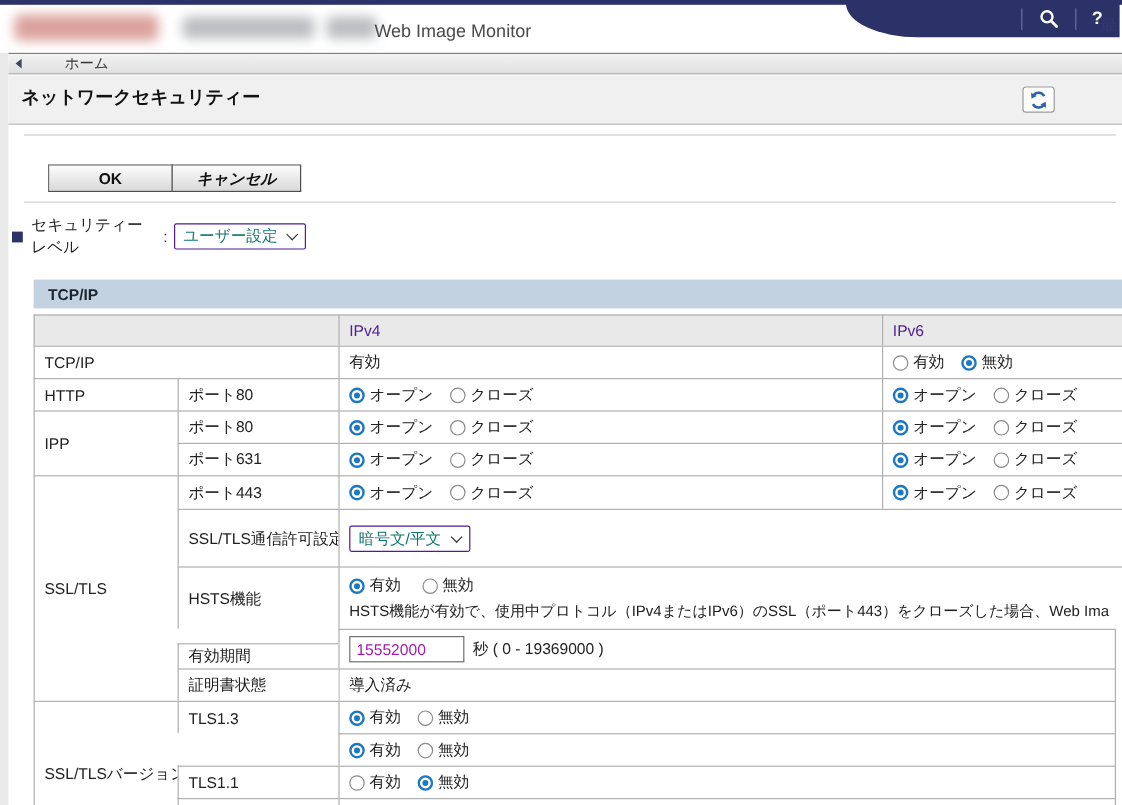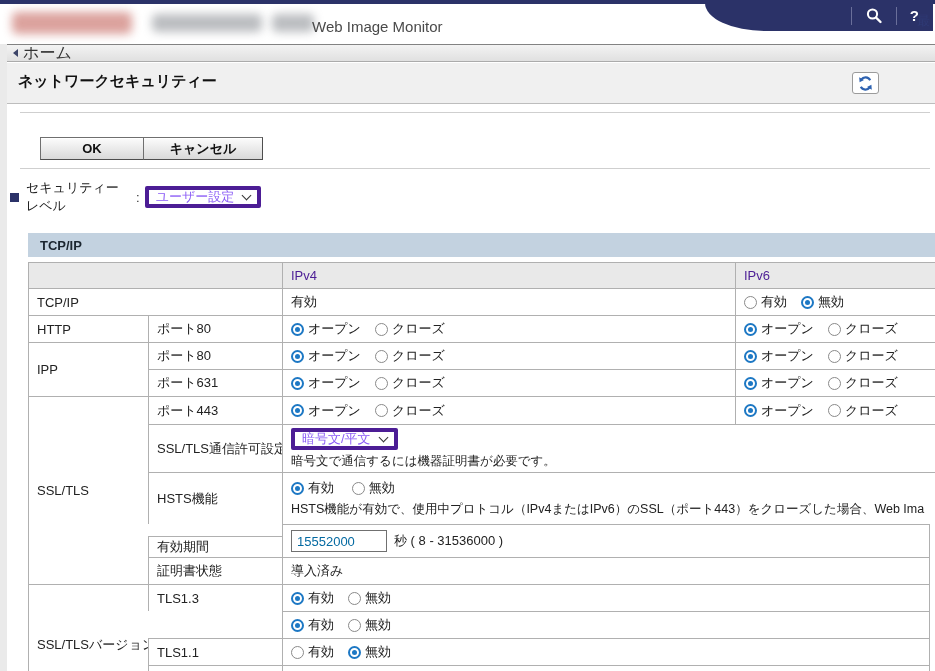--- a/index.html
+++ b/index.html
@@ -17,46 +17,46 @@
           border-bottom-left-radius:60px 28px;display:flex;align-items:center;justify-content:flex-end;
           gap:13px;padding-right:14px;box-sizing:border-box;}
   .vsep{width:1px;height:18px;background:#6a6f9a;}
   .help-q{color:#fff;font-size:15px;font-weight:bold;line-height:1;}
 
   
   .crumbbar{position:absolute;left:7px;top:44px;width:928px;height:18px;
             background:linear-gradient(#f3f3f3,#e0e0e0);border-top:1px solid #828282;border-bottom:1px solid #ababab;
             display:flex;align-items:center;gap:5px;padding-left:6px;box-sizing:border-box;}
   .tri-left{width:0;height:0;border-right:5px solid #3c4468;border-top:4px solid transparent;border-bottom:4px solid transparent;}
-  .crumb-link{font-size:16px;color:#333;}
+  .crumb-link{font-size:12px;color:#333;margin-left:31px;}
   .titlebar{position:absolute;left:7px;top:63px;width:928px;height:40px;background:#f0f0f0;border-bottom:1px solid #bdbdbd;}
   .page-title{position:absolute;left:11px;top:9px;font-size:15px;font-weight:bold;color:#111;}
   .refresh-box{position:absolute;left:845px;top:9px;width:27px;height:22px;background:#fff;border:1px solid #9b9b9b;border-radius:3px;
                display:flex;align-items:center;justify-content:center;box-sizing:border-box;}
   .refresh-label{position:absolute;left:917px;top:12px;font-size:13px;color:#2f3a75;white-space:nowrap;}
   .leftstrip{position:absolute;left:0;top:44px;width:7px;height:627px;background:#eaeaea;}
 
   .hr{position:absolute;left:20px;width:910px;height:0;border-top:1px solid #cfcfcf;}
 
   
   .btnrow{position:absolute;left:20px;top:137px;display:flex;margin-left:20px;}
   .btn{height:23px;box-sizing:border-box;border:1px solid #6f6f6f;border-bottom-color:#4e4e4e;border-right-color:#4e4e4e;
        background:linear-gradient(#fcfcfc,#d9d9d9);font-family:"Liberation Sans",sans-serif;
        font-size:13px;font-weight:bold;color:#111;display:flex;align-items:center;justify-content:center;
        box-shadow:inset 0 1px 0 #fff;}
   .btn.ok{width:104px;}
-  .btn.cancel{width:120px;margin-left:-1px;}
+  .btn.cancel{width:108px;margin-left:-1px;font-style:italic;}
 
   
   .seclevel{position:absolute;left:10px;top:185px;height:24px;display:flex;align-items:center;font-size:13px;color:#222;}
   .sqbullet{width:9px;height:9px;background:#2b3268;margin-right:7px;}
   .seclabel{width:102px;}
   .colon{margin:0 5px 0 8px;color:#333;}
-  .select{display:inline-flex;align-items:center;gap:9px;border:4px solid #4c1d95;border-radius:2px;background:#fff;
-          padding:0 7px;height:22px;box-sizing:border-box;font-size:13px;color:#8b5cf6;}
+  .select{display:inline-flex;align-items:center;gap:9px;border:1px solid #4c1d95;border-radius:2px;background:#fff;
+          padding:0 7px;height:22px;box-sizing:border-box;font-size:13px;color:#0f766e;}
   .chev{width:6px;height:6px;border-right:1.5px solid #333;border-bottom:1.5px solid #333;transform:rotate(45deg);margin-top:-3px;}
 
   
   .secbar{position:absolute;left:28px;top:233px;width:907px;height:24px;background:#c3d2e0;
           display:flex;align-items:center;padding-left:12px;box-sizing:border-box;
           font-size:13px;font-weight:bold;color:#1c2630;}
 
   
   .tbl{position:absolute;left:28px;top:262px;display:grid;
        grid-template-columns:120px 134px 453px 195px 260px;
@@ -71,21 +71,21 @@
   .desc{font-size:12.5px;color:#222;}
 
   
   .pair{display:inline-flex;align-items:center;margin-right:14px;}
   .radio{display:inline-block;width:13px;height:13px;border-radius:50%;background:#fff;border:1px solid #8a8a8a;box-sizing:border-box;position:relative;}
   .radio.on{border:2px solid #1d78c4;}
   .radio.on::after{content:"";position:absolute;left:2px;top:2px;width:5px;height:5px;border-radius:50%;background:#1d78c4;}
   .rlbl{margin-left:4px;}
 
   .txt{width:96px;height:22px;border:1px solid #707070;font-family:"Liberation Sans",sans-serif;font-size:13px;
-       padding:0 5px;box-sizing:border-box;color:#0369a1;}
+       padding:0 5px;box-sizing:border-box;color:#a21caf;}
   .unit{margin-left:7px;}
 </style>
 </head>
 <body>
 
 <div id="canvas">
 
   <div class="topstrip"></div>
   <div class="logo-row">
     <div class="logo-red"></div>
@@ -256,42 +256,41 @@
           <span class="rlbl">クローズ</span>
         </label>
     </div>
 
     <div class="cell" style="grid-area:7/2/8/3;">SSL/TLS通信許可設定</div>
     <div class="cell col" style="grid-area:7/3/8/6;">
       <span class="select">
         <span>暗号文/平文</span>
         <span class="chev"></span>
       </span>
-      <span class="desc">暗号文で通信するには機器証明書が必要です。</span>
     </div>
 
     <div class="cell" style="grid-area:8/2/9/3;">HSTS機能</div>
     <div class="cell col" style="grid-area:8/3/9/6;">
       <span>
         <label class="pair">
             <span class="radio on"></span>
             <span class="rlbl">有効</span>
           </label>
         <label class="pair">
             <span class="radio"></span>
             <span class="rlbl">無効</span>
           </label>
       </span>
       <span class="desc">HSTS機能が有効で、使用中プロトコル（IPv4またはIPv6）のSSL（ポート443）をクローズした場合、Web Ima</span>
     </div>
 
     <div class="cell" style="grid-area:9/2/10/3;margin-top:12px;">有効期間</div>
     <div class="cell mid" style="grid-area:9/3/10/5;">
       <input class="txt" type="text" value="15552000" style="">
-      <span class="unit">秒 ( 8 - 31536000 )</span>
+      <span class="unit">秒 ( 0 - 19369000 )</span>
     </div>
     <div class="cell fill" style="grid-area:9/5/10/6;"></div>
 
     <div class="cell mid" style="grid-area:10/3/11/5;">導入済み</div>
     <div class="cell" style="grid-area:10/2/11/3;">証明書状態</div>
     <div class="cell fill" style="grid-area:10/5/11/6;"></div>
 
     <div class="cell" style="grid-area:11/1/15/2;">SSL/TLSバージョン</div>
 
     <div class="cell" style="grid-area:11/2/12/3;">TLS1.3</div>

